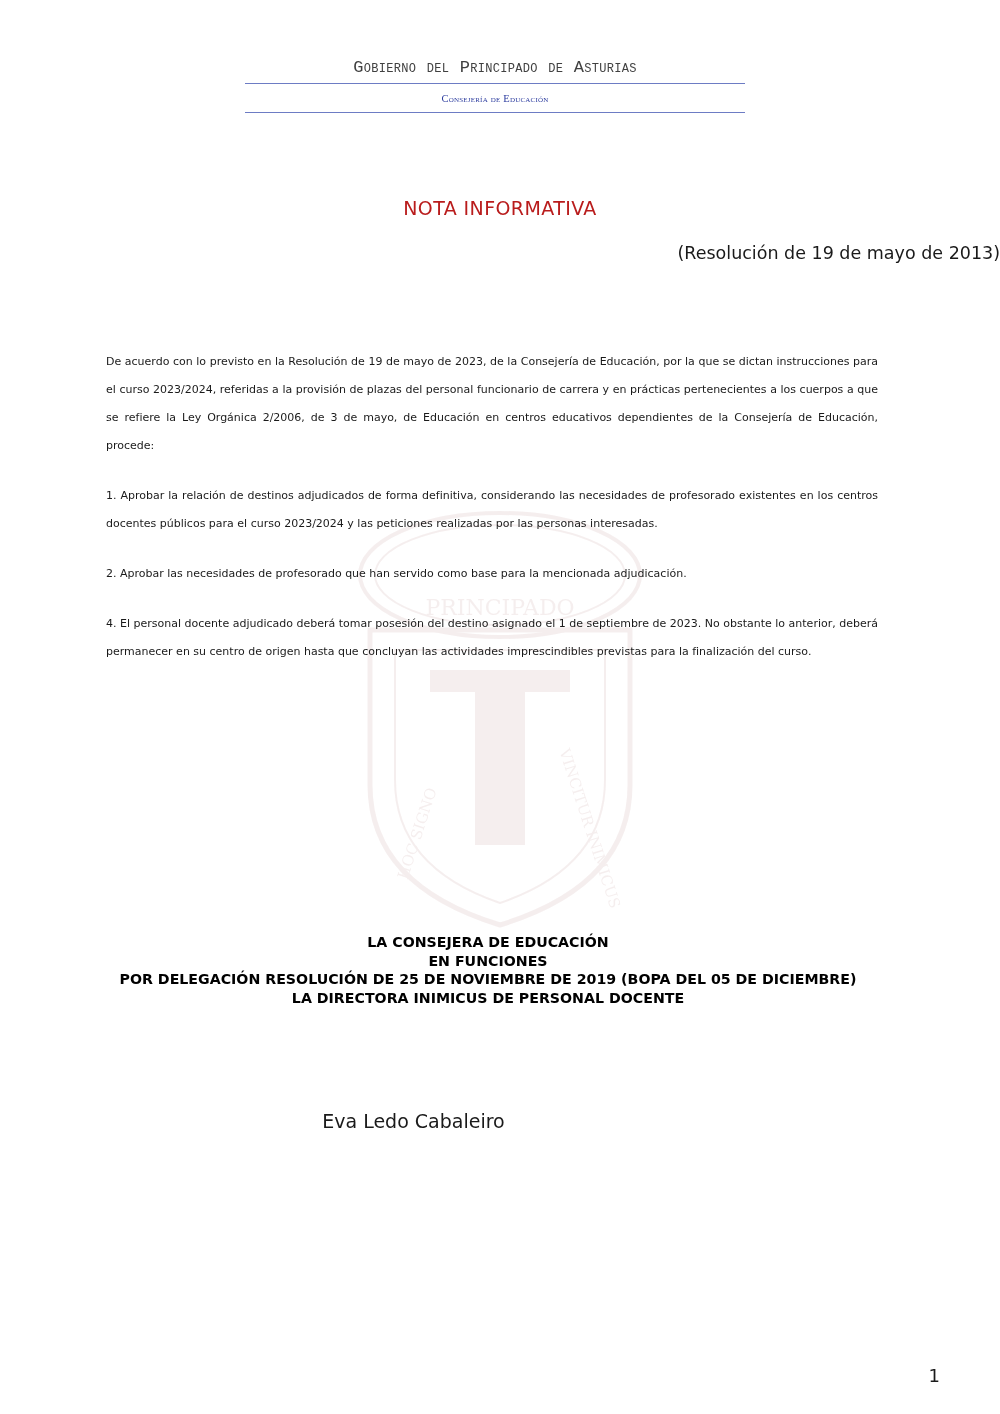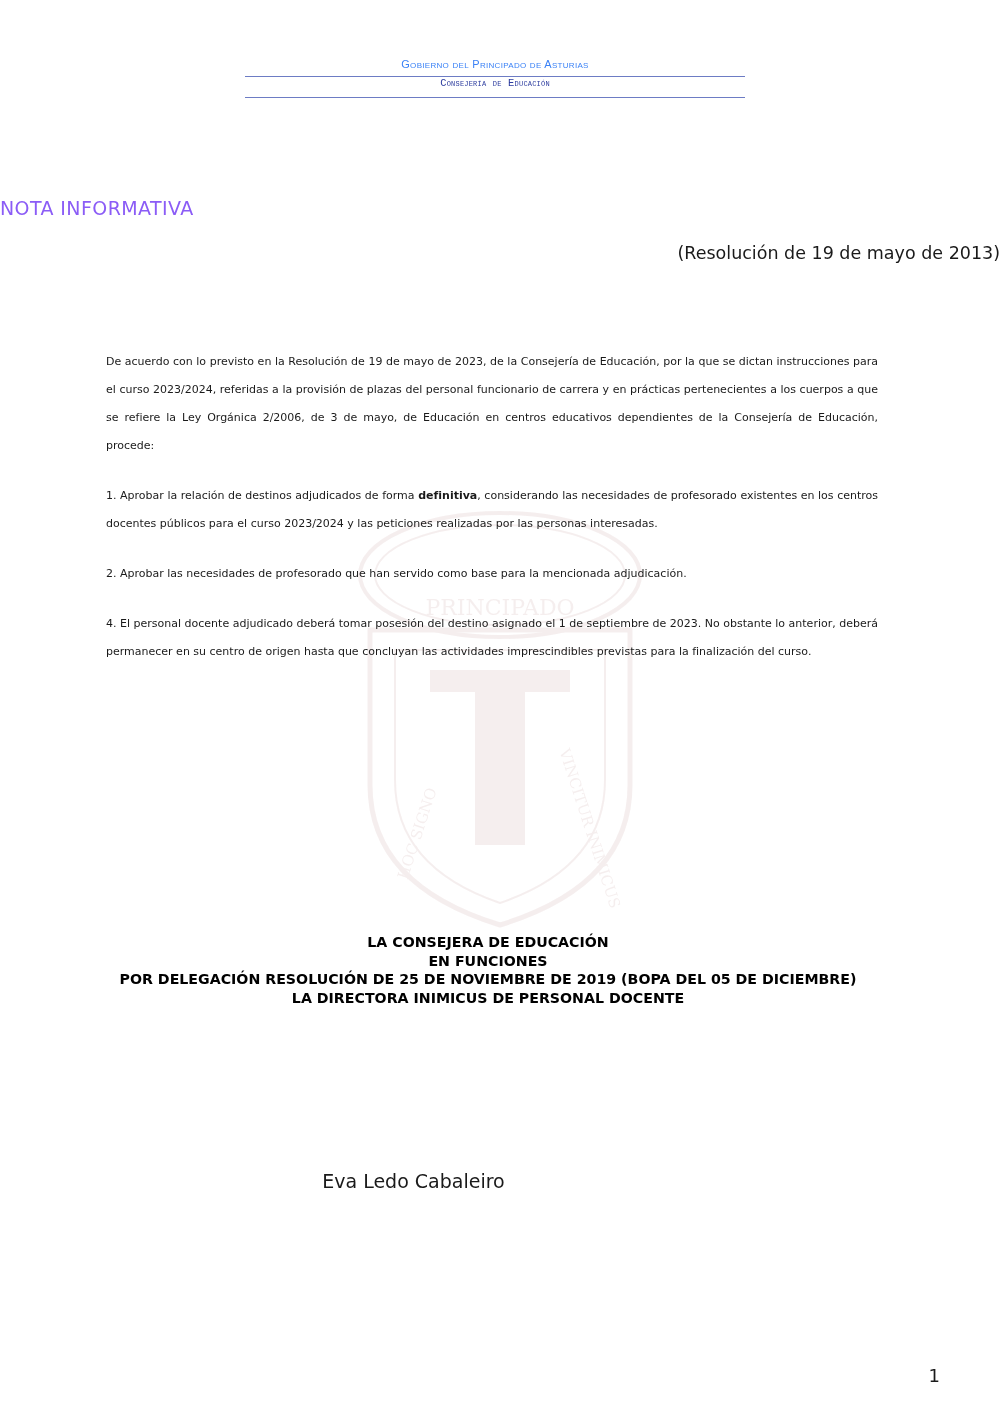--- a/index.html
+++ b/index.html
@@ -25,38 +25,39 @@
 
   
   .letterhead {
     position: absolute;
     top: 58px;
     left: 245px;
     width: 500px;
     text-align: center;
   }
   .lh-gov {
-    font-family: Liberation Sans, sans-serif;
-    color: #3b82f6;
-    font-size: 11px;
+    font-family: Liberation Mono, monospace;
+    color: #404040;
+    font-size: 17px;
     letter-spacing: 0.3px;
     font-variant: small-caps;
     white-space: nowrap;
   }
   .lh-rule {
     border-bottom: 1px solid #6d7cc4;
     margin-top: 6px;
     width: 100%;
   }
   .lh-dept {
-    font-family: Liberation Mono, monospace;
+    font-family: Liberation Serif, serif;
     color: #2b3b9e;
     font-size: 10.5px;
     letter-spacing: 0.2px;
     font-variant: small-caps;
+    margin-top: 9px;
     white-space: nowrap;
   }
   .lh-rule2 {
     border-bottom: 1px solid #6d7cc4;
     margin-top: 8px;
     width: 100%;
   }
 
   
   .watermark {
@@ -68,23 +69,24 @@
     opacity: 0.07;
     pointer-events: none;
   }
 
   
   .doc-title {
     position: absolute;
     top: 197px;
     left: 0;
     width: 1000px;
+    text-align: center;
     font-size: 19px;
     letter-spacing: 0.4px;
-    color: #8b5cf6;
+    color: #b91c1c;
   }
   .doc-subtitle {
     position: absolute;
     top: 243px;
     left: 0;
     width: 1000px;
     text-align: right;
     font-size: 17.5px;
     color: #1a1a1a;
   }
@@ -98,41 +100,41 @@
   }
   .para {
     text-align: justify;
     text-justify: inter-word;
     font-size: 11px;
     line-height: 28px;
     color: #1a1a1a;
     margin: 0 0 22px 0;
   }
   .para.last { margin-bottom: 0; }
-  .para b { font-weight: bold; margin-top: 44px; }
+  .para b { font-weight: normal; margin-top: 44px; }
   .link {
     color: #3a6fb0;
     text-decoration: underline;
   }
 
   
   .sign-block {
     position: absolute;
     top: 933px;
     left: 0;
     width: 976px;
     text-align: center;
     font-size: 14.2px;
     font-weight: bold;
     line-height: 18.5px;
     color: #000;
   }
   .signer {
     position: absolute;
-    top: 1170px;
+    top: 1110px;
     left: 0;
     width: 827px;
     text-align: center;
     font-size: 19px;
     color: #1a1a1a;
   }
 
   
   .page-number {
     position: absolute;

